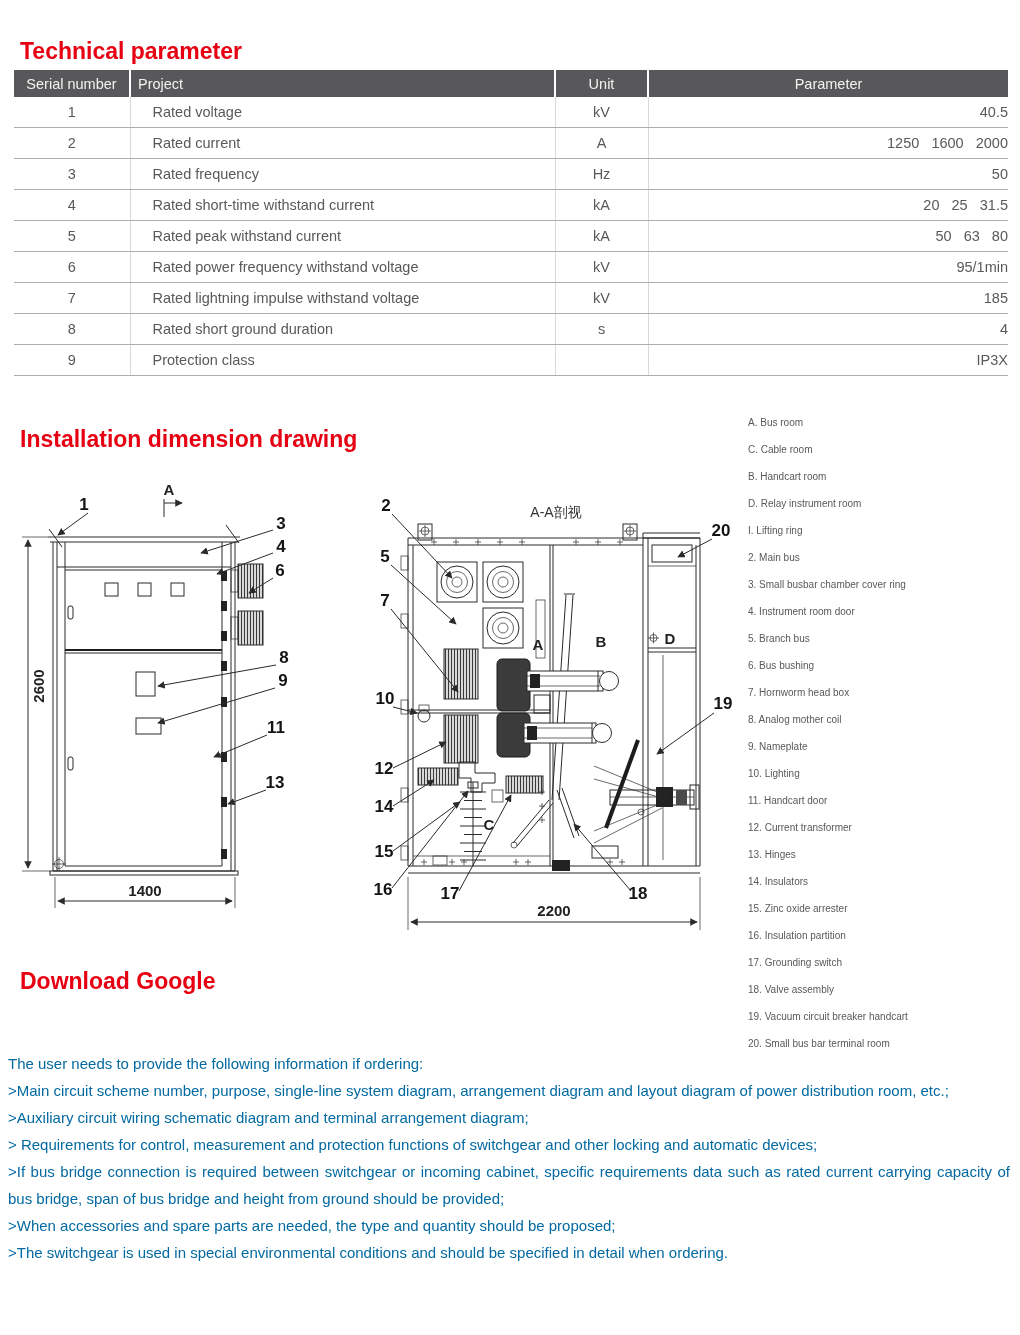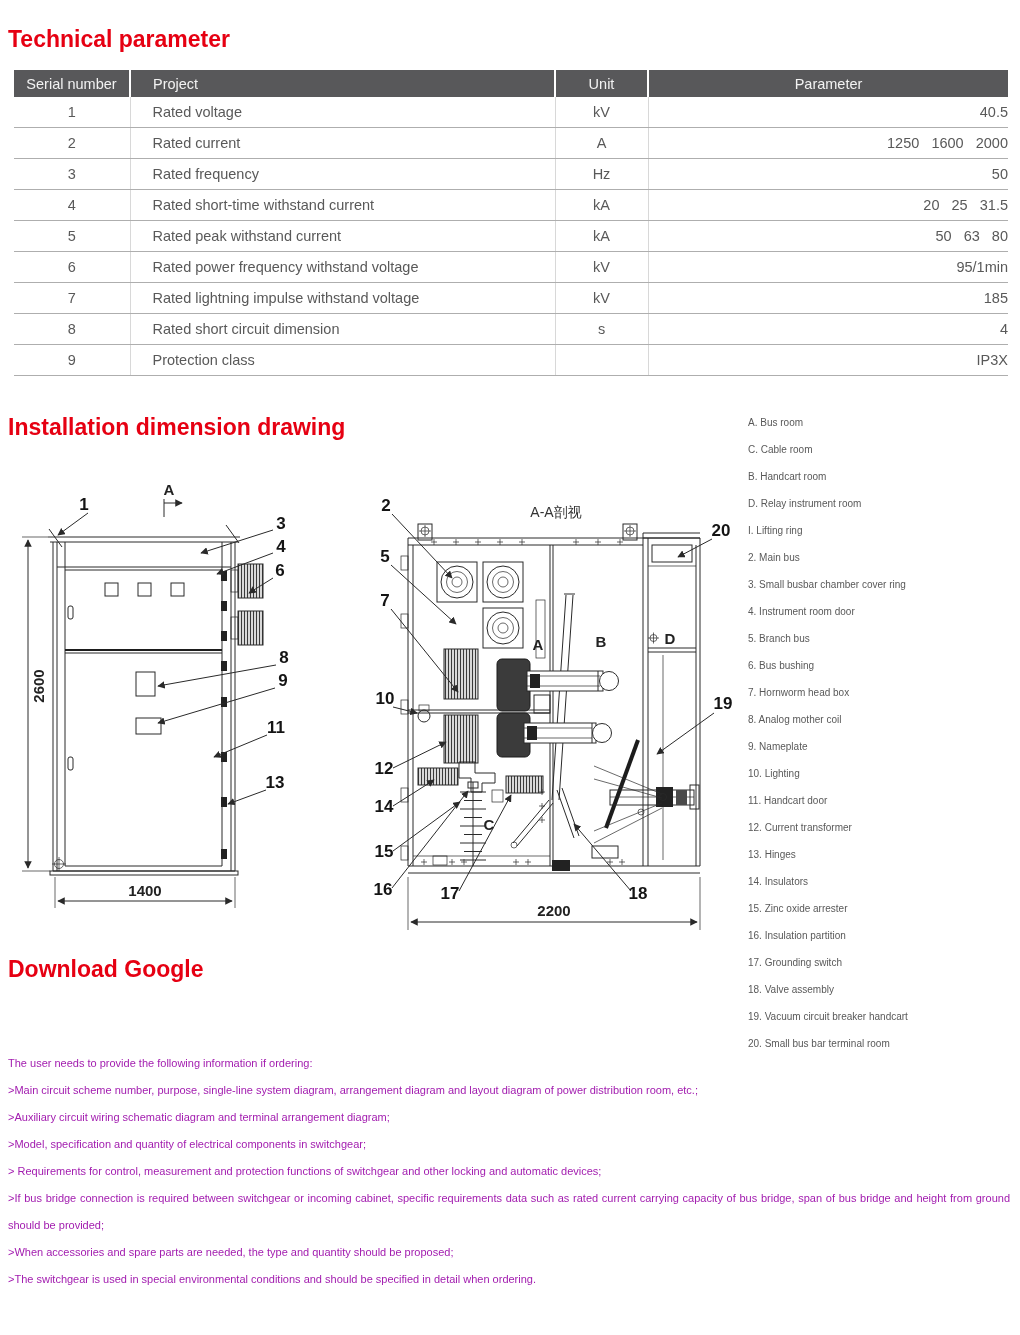--- a/index.html
+++ b/index.html
@@ -1,49 +1,49 @@
 <!DOCTYPE html>
 <html><head>
 <meta charset="utf-8">
 <style>
   html,body { margin:0; padding:0; background:#ffffff; }
   .page {
     position:relative; width:1020px; height:1335px; background:#ffffff;
     font-family:"Liberation Sans", sans-serif; overflow:hidden;
   }
-  .rh { position:absolute; margin:0; color:#e60012; font-weight:bold; font-size:23px; line-height:24px; }
+  .rh { position:absolute; margin:12px; color:#e60012; font-weight:bold; font-size:23px; line-height:24px; }
   #h-tech { left:8px; top:27px; }
   #h-inst { left:8px; top:415px; }
   #h-down { left:8px; top:957px; }
 
   
   .ptable {
     position:absolute; left:14px; top:70px; width:994px;
     border-collapse:collapse; table-layout:fixed;
     font-size:14.5px; color:#595959;
   }
   .ptable th {
     background:#58585a; color:#f2f2f2; font-weight:normal; height:27px;
     border-right:2px solid #ffffff; padding:0;
   }
   .ptable th:last-child { border-right:none;margin-left:12px; }
-  .ptable th.al { text-align:left; padding-left:22px; }
+  .ptable th.al { text-align:left; padding-left:7px; }
   .ptable td {
     height:30px; border-bottom:1px solid #aeaeae; border-right:1px solid #d8d8d8;
     text-align:center; padding:0; background:#ffffff;
   }
   .ptable td:last-child { border-right:none;text-align:right; }
   .ptable td.pj { text-align:left; padding-left:22px; }
 
   
   .legend { position:absolute; left:748px; top:409px; width:268px; color:#595959; font-size:10px; }
   .legend .lg { line-height:27px; white-space:nowrap; }
 
   
-  .ordering { position:absolute; left:8px; top:1050px; width:1002px; color:#a21caf; font-size:11px; }
+  .ordering { position:absolute; left:8px; top:1050px; width:1002px; color:#0369a1; font-size:15px; }
   .ordering p { margin:0; line-height:27px; text-align:justify; }
 
   
   svg .ln  { stroke:#2a2a2a; stroke-width:1; fill:none; }
   svg .lnt { stroke:#2a2a2a; stroke-width:0.7; fill:none; }
   svg .lh  { stroke:#1d1d1d; stroke-width:2; fill:none; }
   svg .fil { fill:#222222; stroke:none; }
   svg .wfil{ fill:#ffffff; stroke:#2a2a2a; stroke-width:1; }
   svg .dk  { fill:#3b3b3b; stroke:#1d1d1d; stroke-width:1; }
   svg .co  { font:bold 17px "Liberation Sans", sans-serif; fill:#141414; }
@@ -111,21 +111,21 @@
           <td>95/1min</td>
         </tr>
       <tr>
           <td>7</td>
           <td class="pj">Rated lightning impulse withstand voltage</td>
           <td>kV</td>
           <td>185</td>
         </tr>
       <tr>
           <td>8</td>
-          <td class="pj">Rated short circuit dimension</td>
+          <td class="pj">Rated short ground duration</td>
           <td>s</td>
           <td>4</td>
         </tr>
       <tr>
           <td>9</td>
           <td class="pj">Protection class</td>
           <td></td>
           <td>IP3X</td>
         </tr>
     </tbody>
@@ -442,20 +442,19 @@
     <div class="lg">19. Vacuum circuit breaker handcart</div>
     <div class="lg">20. Small bus bar terminal room</div>
   </div>
 
   <h2 class="rh" id="h-down">Download Google</h2>
 
   <div class="ordering">
     <p>The user needs to provide the following information if ordering:</p>
     <p>&gt;Main circuit scheme number, purpose, single-line system diagram, arrangement diagram and layout diagram of power distribution room, etc.;</p>
     <p>&gt;Auxiliary circuit wiring schematic diagram and terminal arrangement diagram;</p>
-    <p>&gt;Model, specification and quantity of electrical components in switchgear;</p>
     <p>&gt; Requirements for control, measurement and protection functions of switchgear and other locking and automatic devices;</p>
     <p>&gt;If bus bridge connection is required between switchgear or incoming cabinet, specific requirements data such as rated current carrying capacity of bus bridge, span of bus bridge and height from ground should be provided;</p>
     <p>&gt;When accessories and spare parts are needed, the type and quantity should be proposed;</p>
     <p>&gt;The switchgear is used in special environmental conditions and should be specified in detail when ordering.</p>
   </div>
 
 </div>
 
 </body></html>

